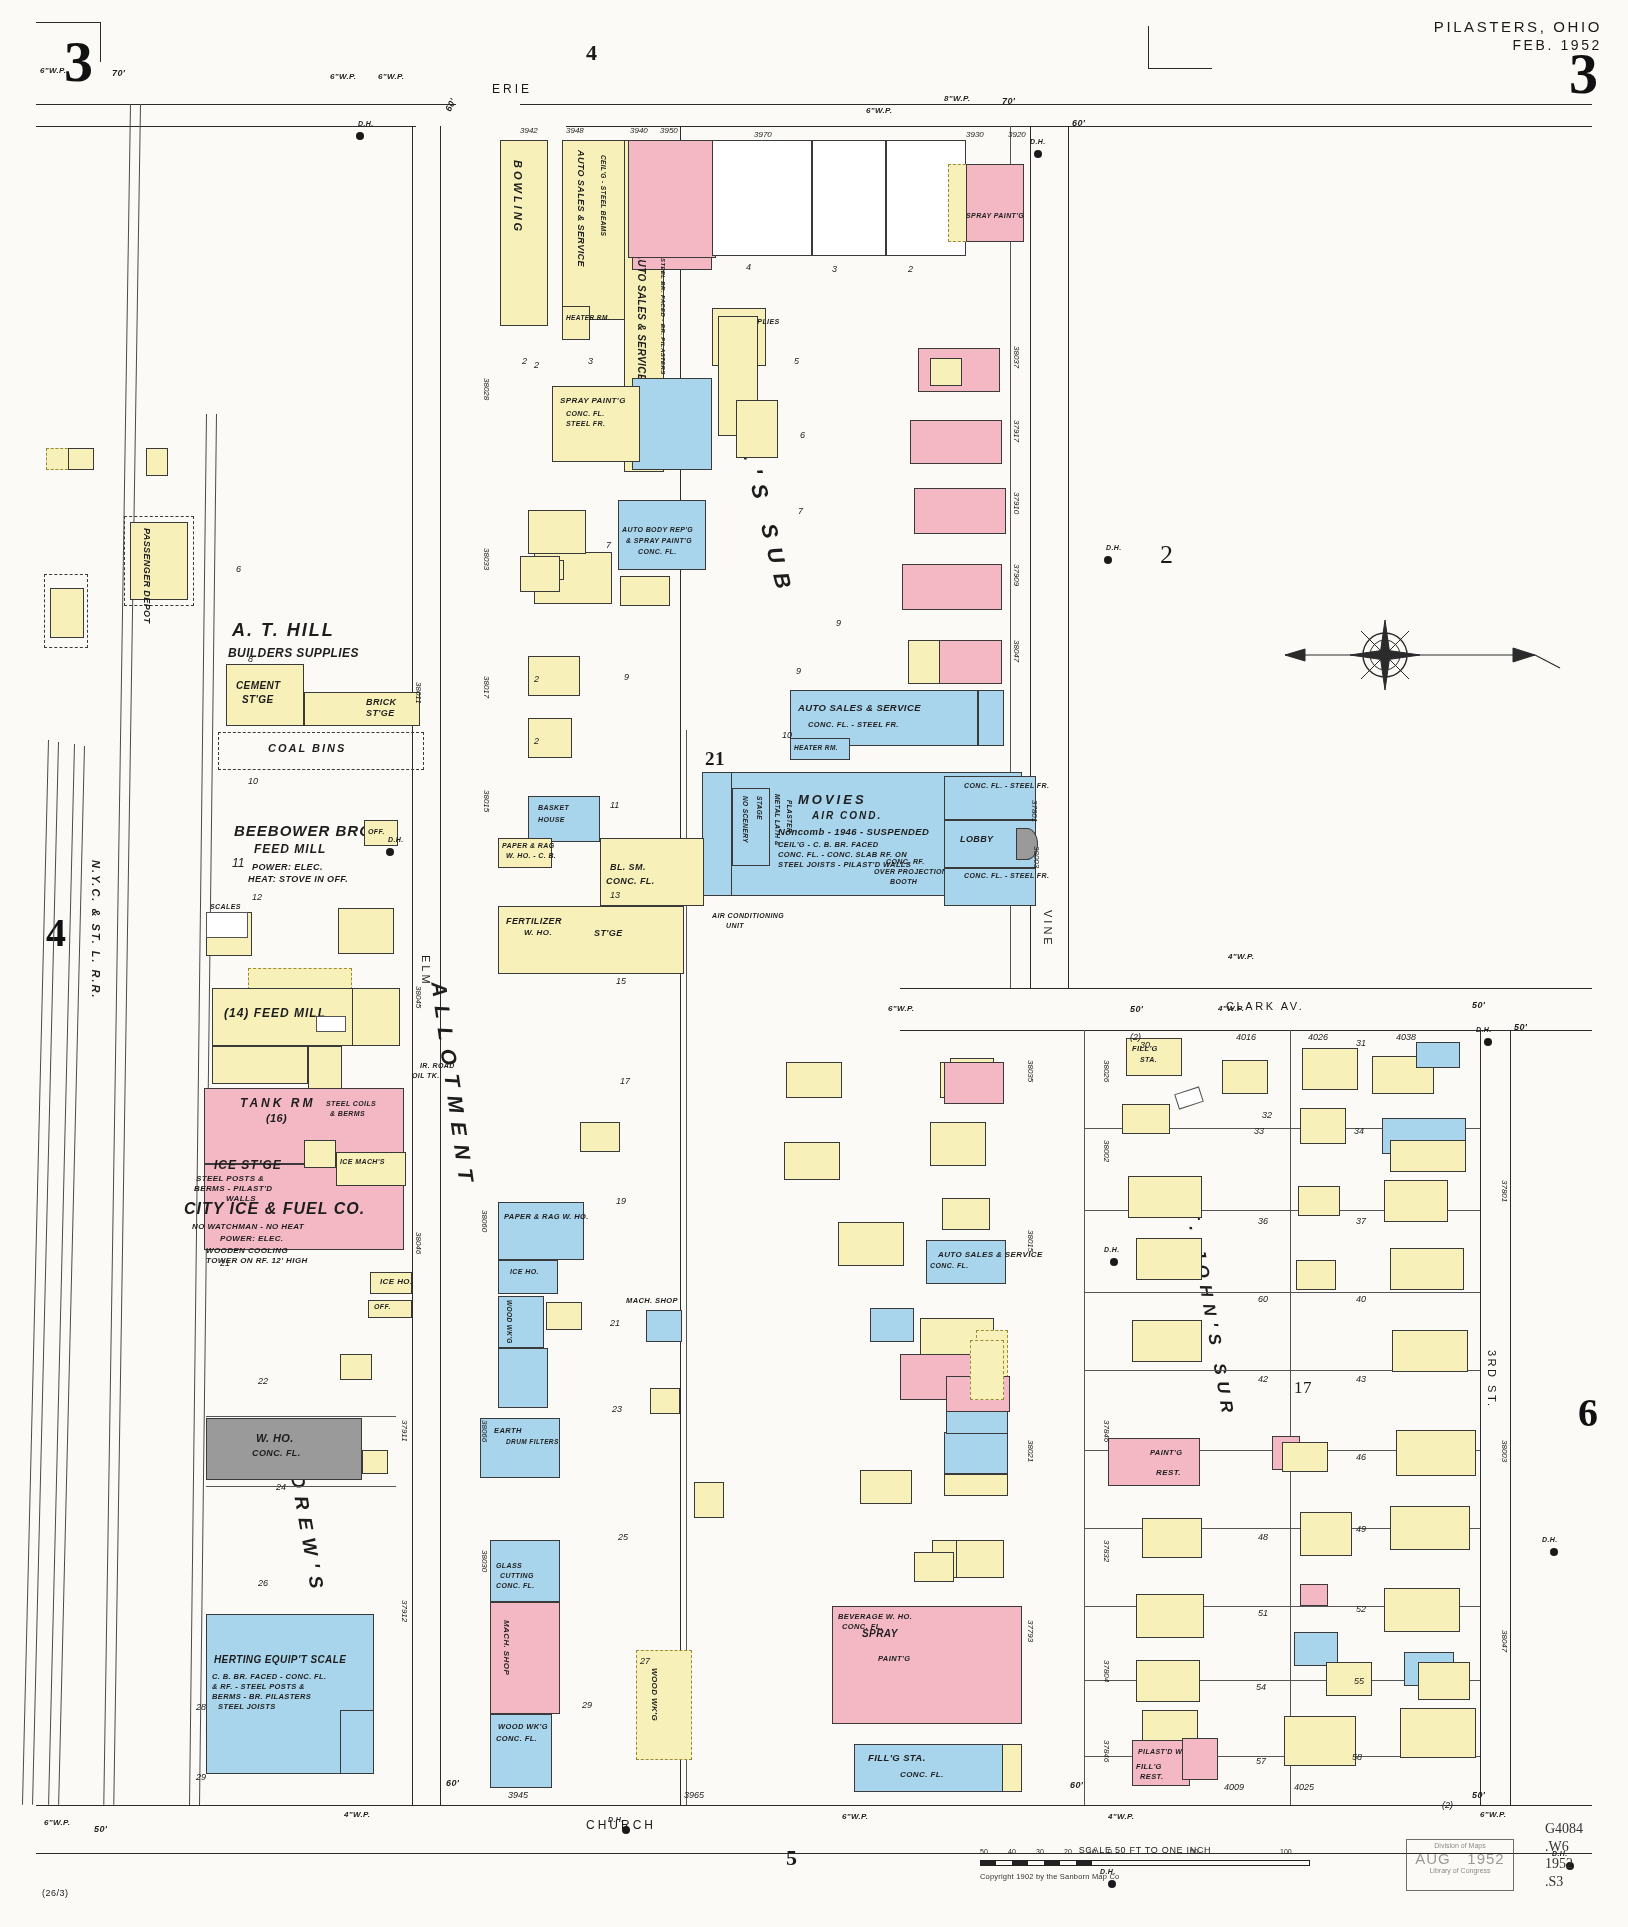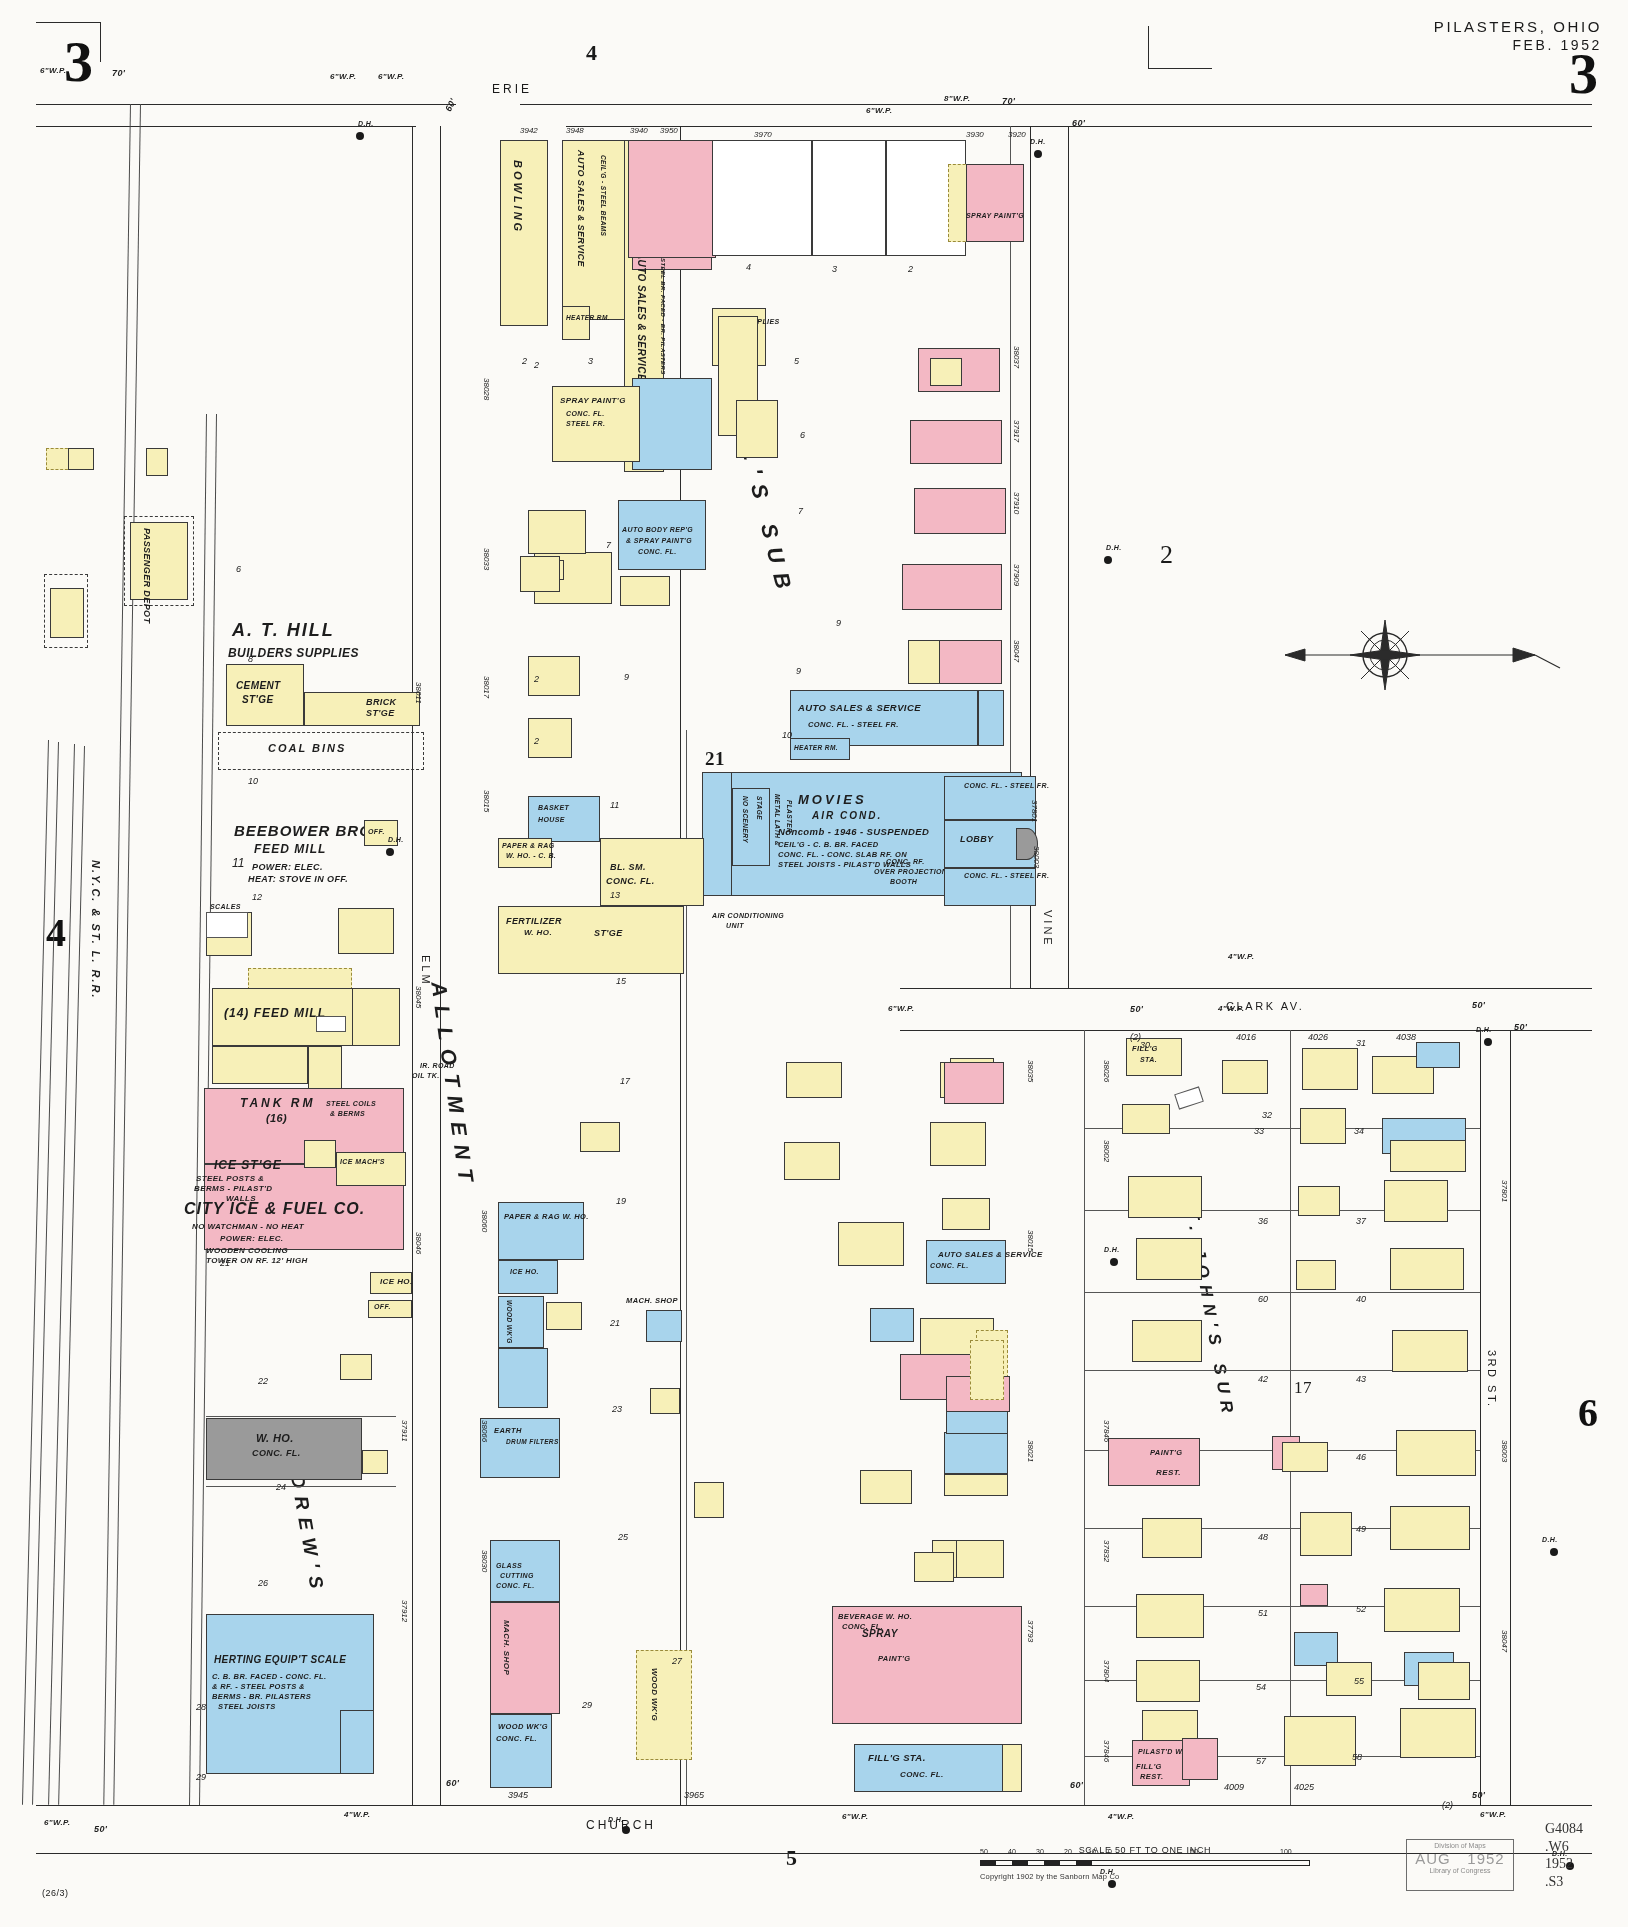--- a/index.html
+++ b/index.html
@@ -587,21 +587,21 @@
   <div class="num" style="left:534px;top:736px;">2</div>
   <div class="num" style="left:624px;top:672px;">9</div>
   <div class="num" style="left:610px;top:800px;">11</div>
   <div class="num" style="left:610px;top:890px;">13</div>
   <div class="num" style="left:616px;top:976px;">15</div>
   <div class="num" style="left:620px;top:1076px;">17</div>
   <div class="num" style="left:616px;top:1196px;">19</div>
   <div class="num" style="left:610px;top:1318px;">21</div>
   <div class="num" style="left:612px;top:1404px;">23</div>
   <div class="num" style="left:618px;top:1532px;">25</div>
-  <div class="num" style="left:640px;top:1656px;margin-left:32px;">27</div>
+  <div class="num" style="left:640px;top:1656px;">27</div>
   <div class="num" style="left:582px;top:1700px;">29</div>
 
   <div class="num" style="left:1140px;top:1040px;">30</div>
   <div class="num" style="left:1356px;top:1038px;">31</div>
   <div class="num" style="left:1262px;top:1110px;">32</div>
   <div class="num" style="left:1254px;top:1126px;">33</div>
   <div class="num" style="left:1354px;top:1126px;">34</div>
   <div class="num" style="left:1258px;top:1216px;">36</div>
   <div class="num" style="left:1356px;top:1216px;">37</div>
   <div class="num" style="left:1258px;top:1294px;">60</div>

